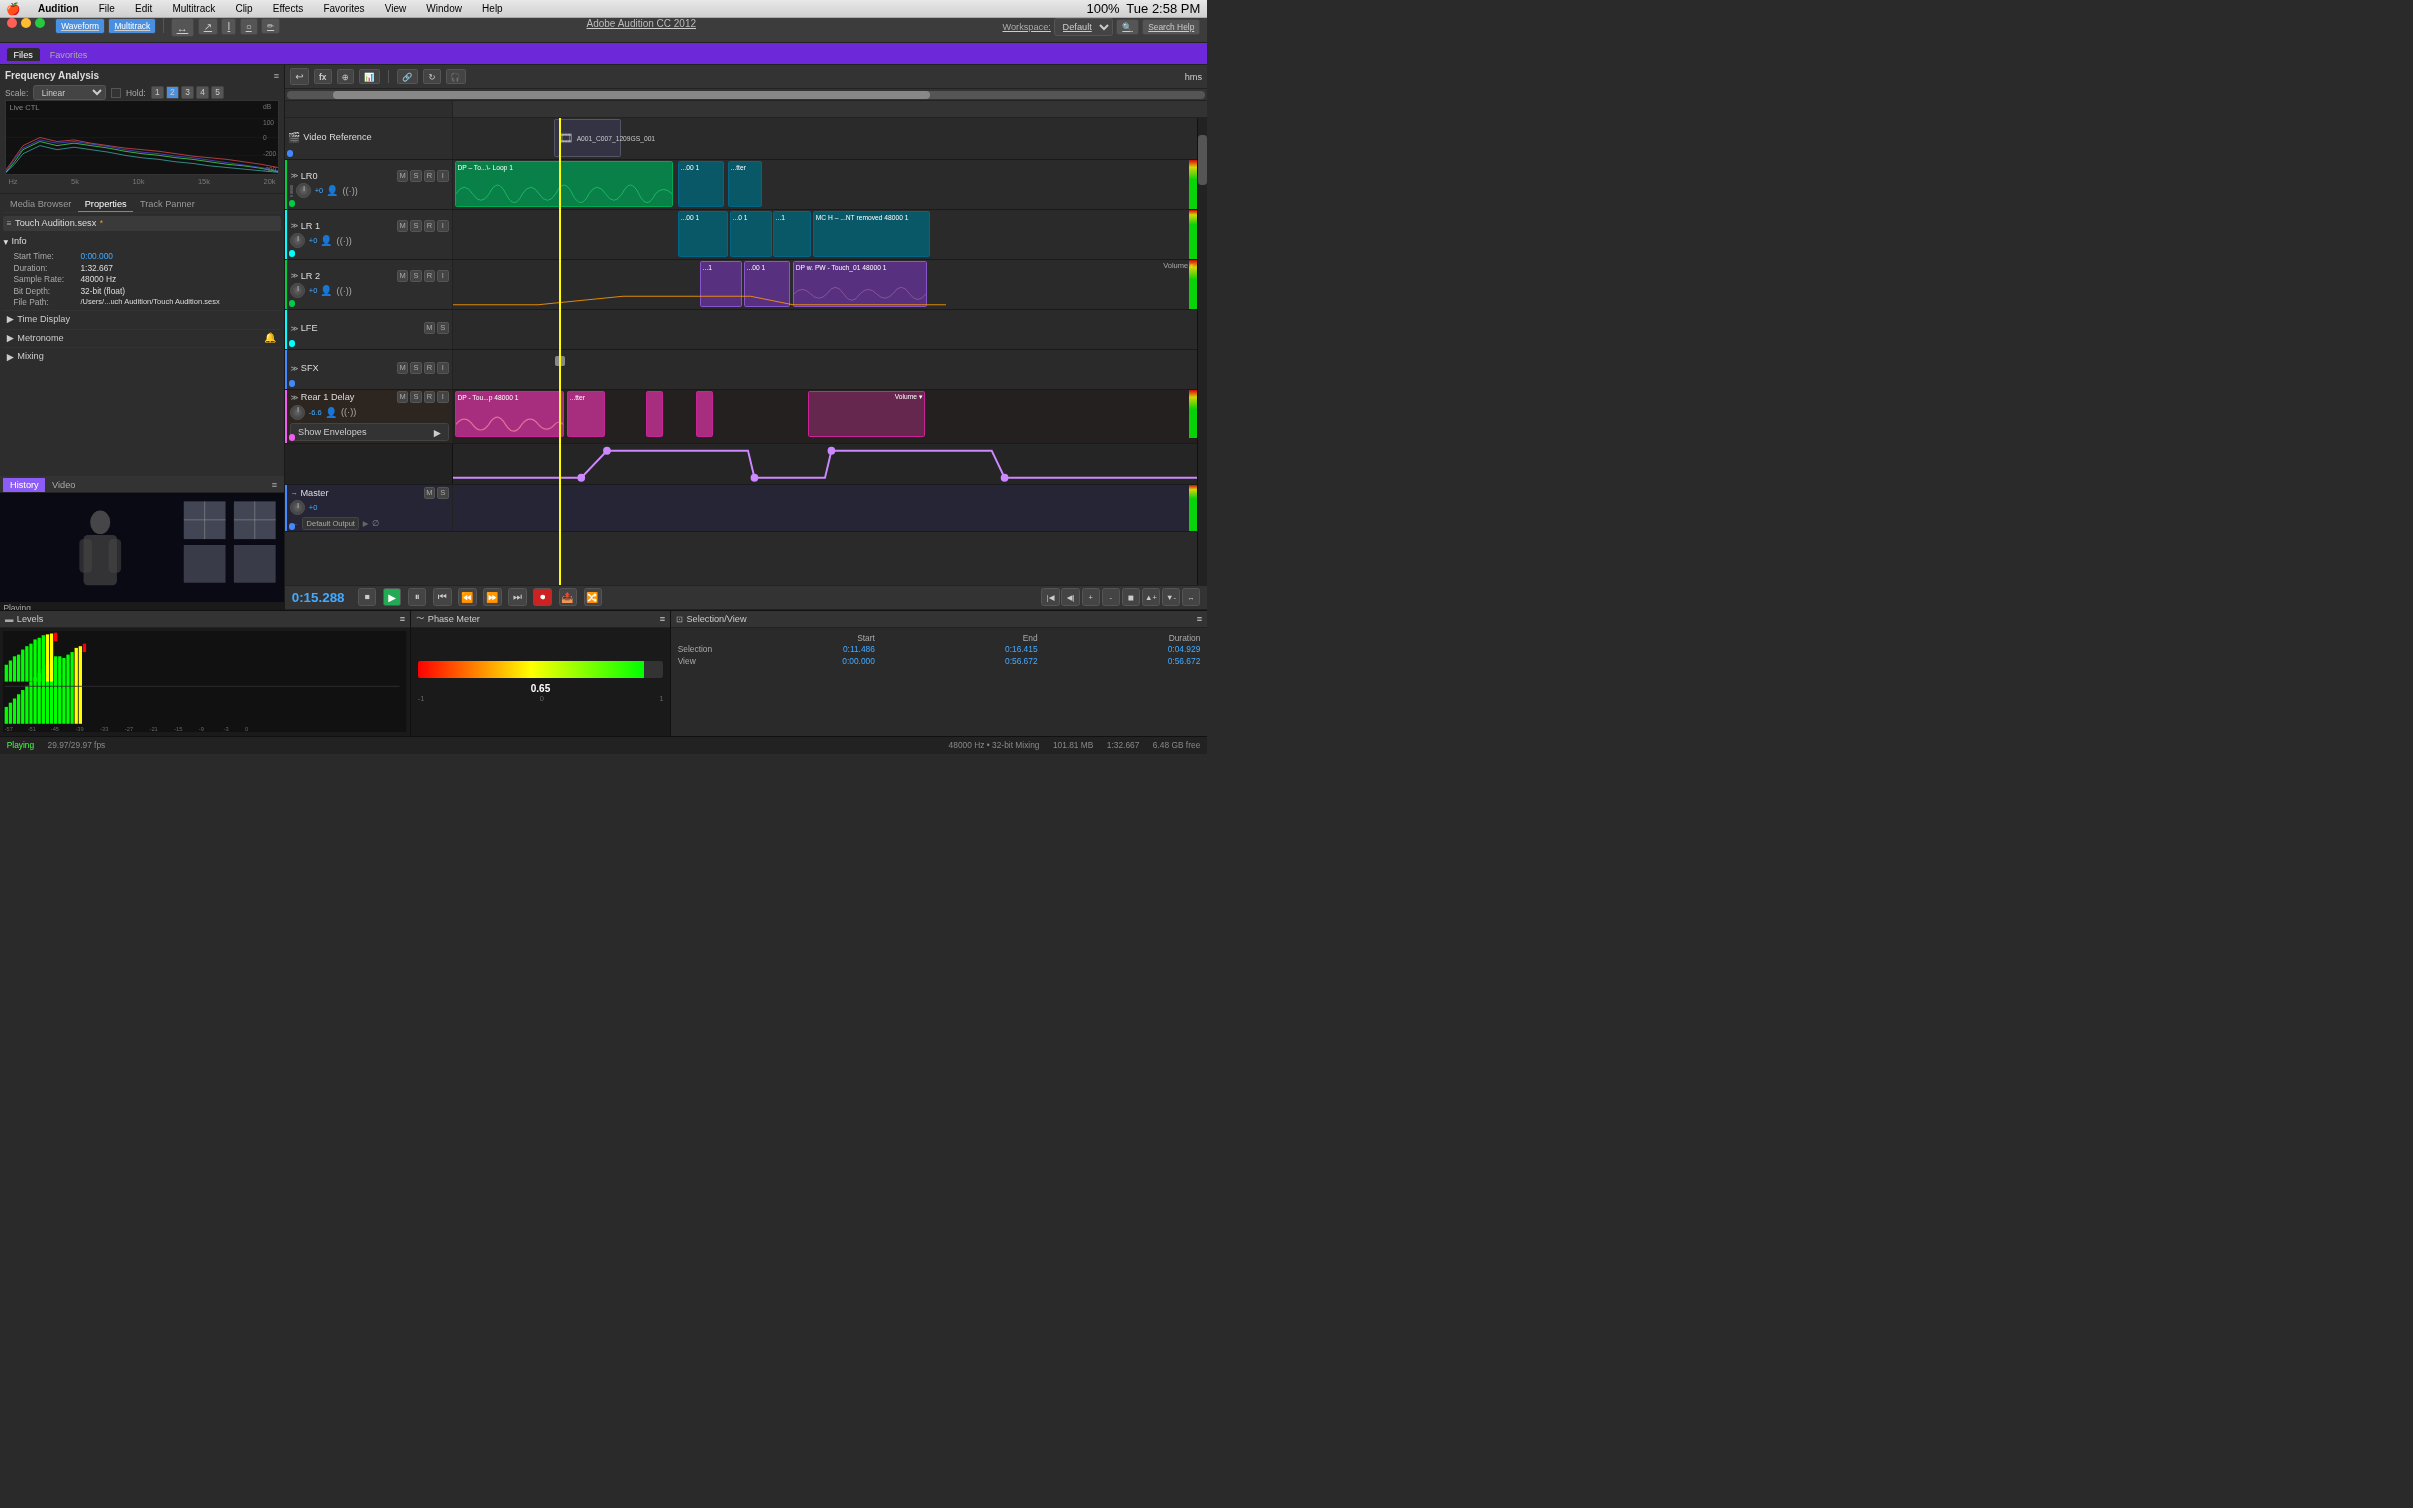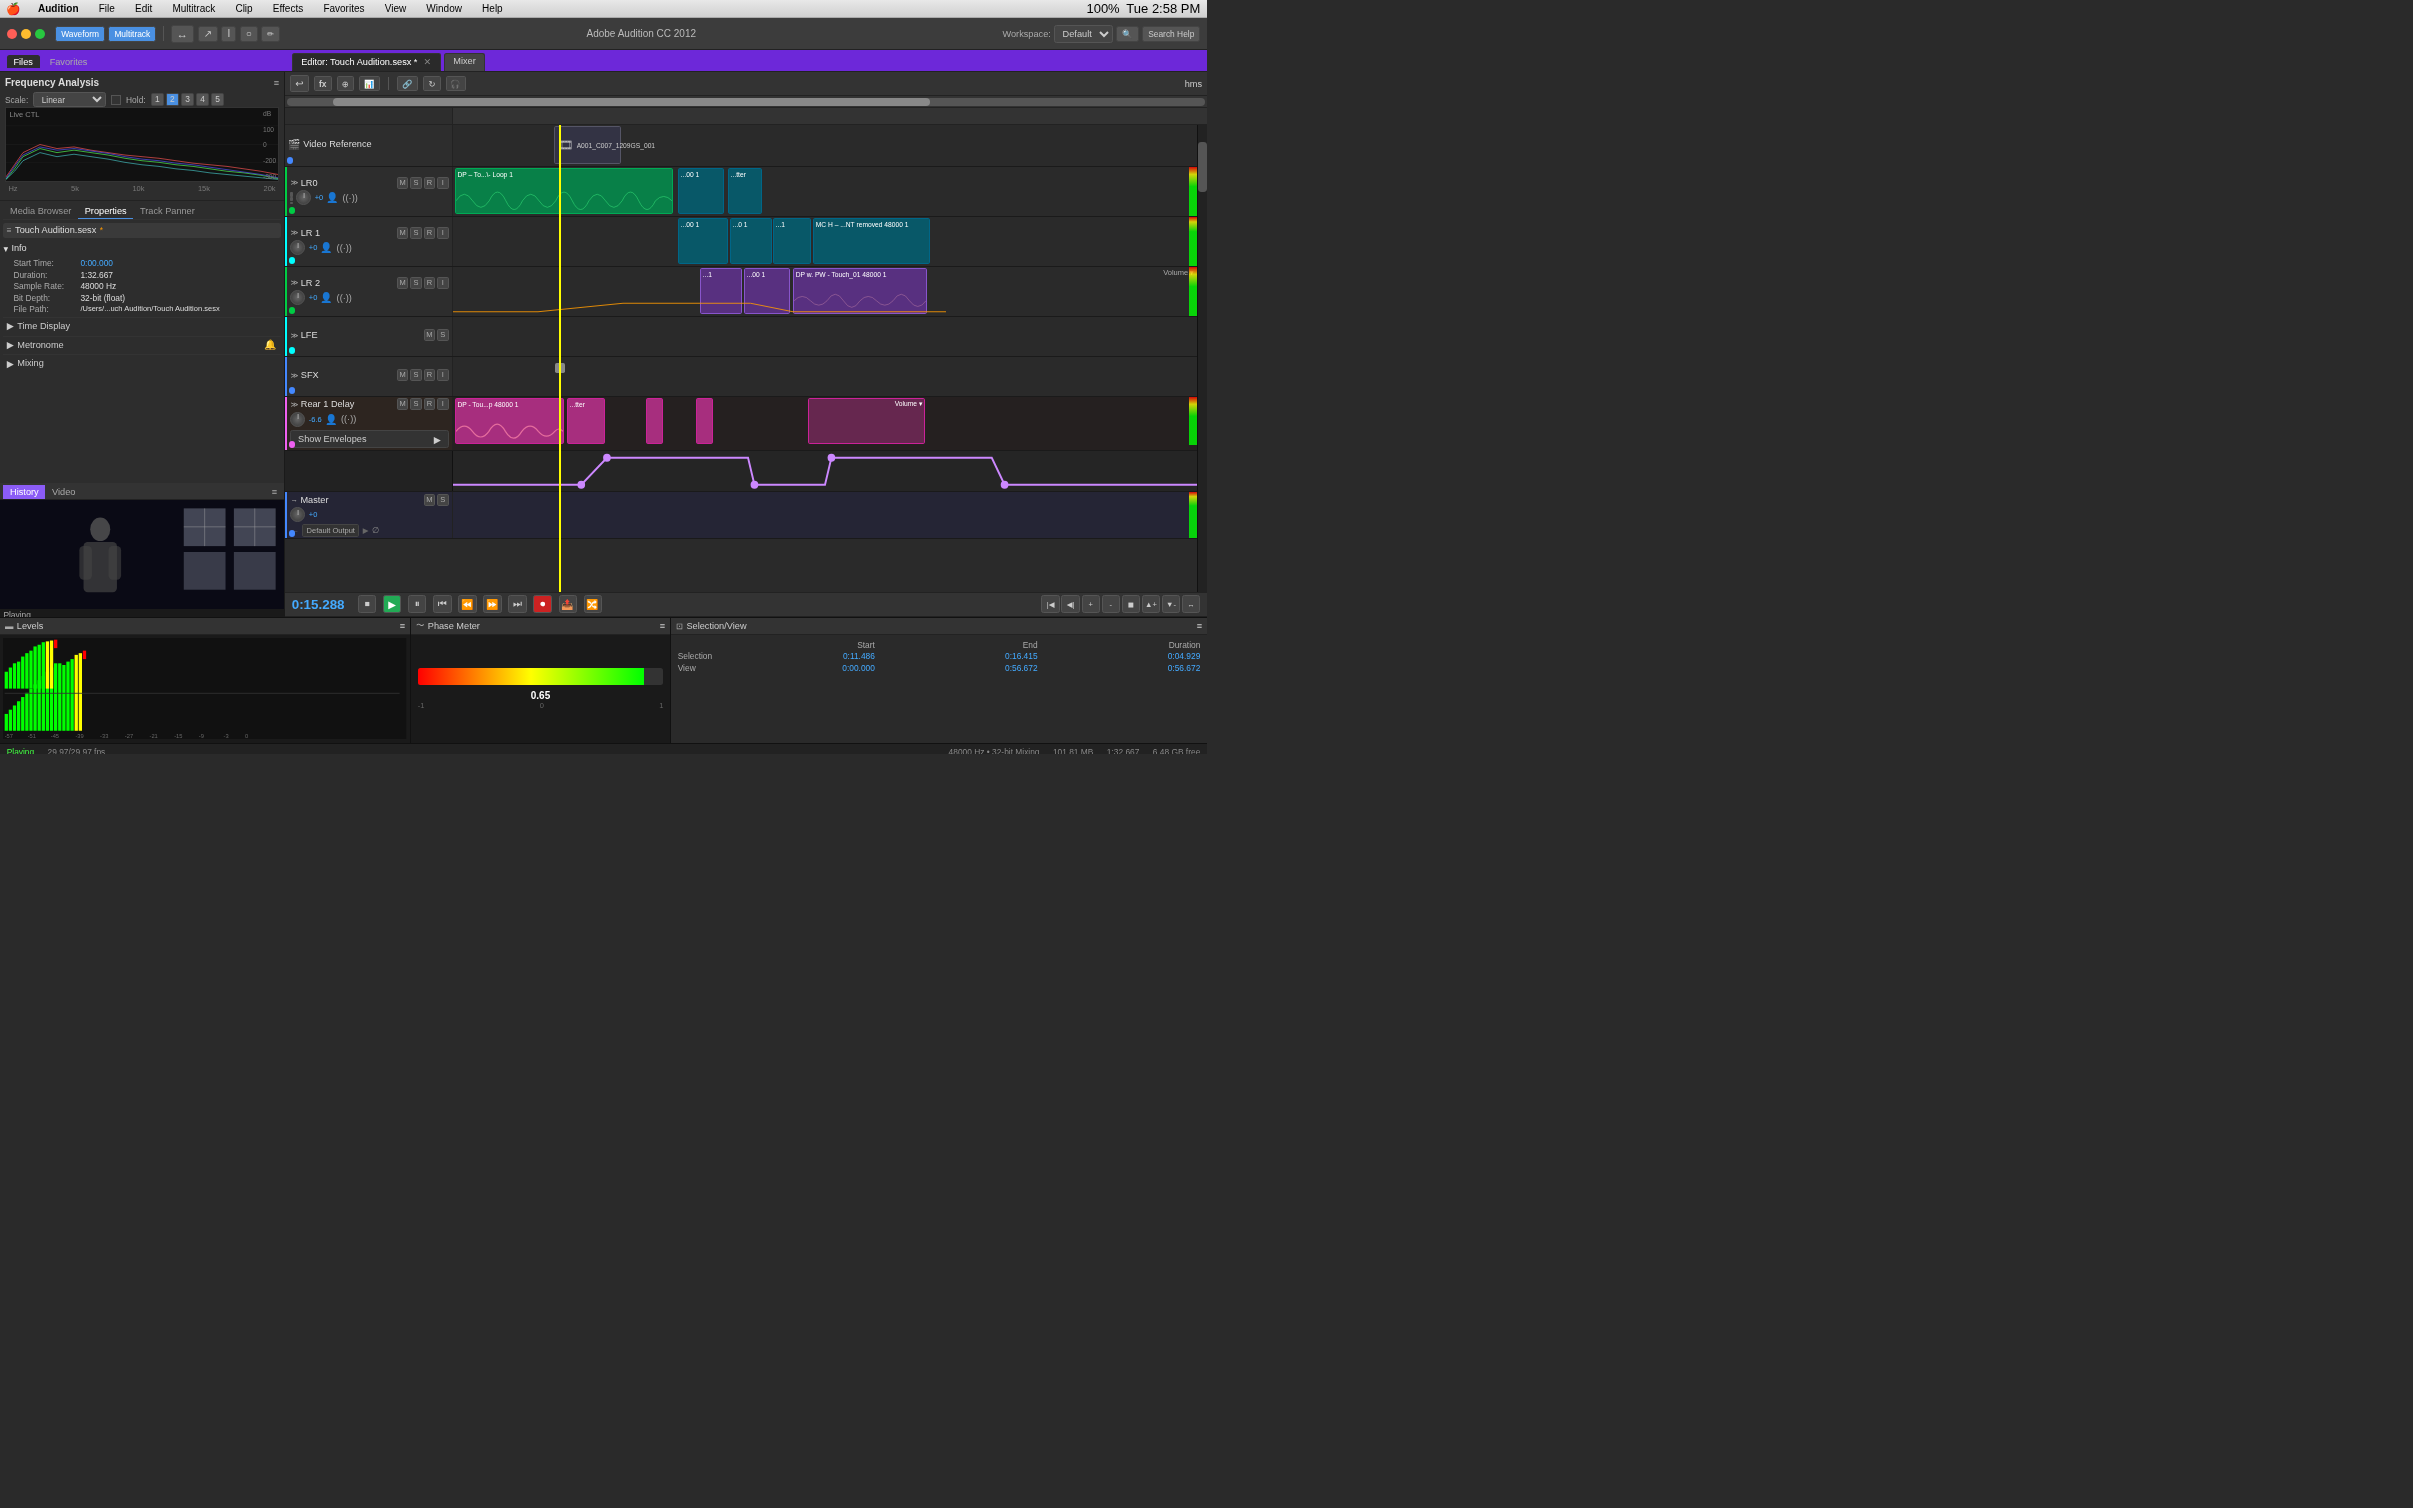--- a/index.html
+++ b/index.html
@@ -25,27 +25,28 @@
       font-size: 10px;
       font-weight: 500;
       border-bottom: 0.8px solid #aaa;
     }
     .menu-item { cursor: pointer; padding: 0 3.4px; }
     .apple-logo { font-size: 11.7px; }
     .menubar-right { margin-left: auto; display: flex; align-items: flex-end; gap: 6.7px; font-size: 13px; }
 
     
     #toolbar {
-      height: 32px;
+      height: 25px;
       background: #3c3c3c;
       display: flex;
-      align-items: center;
+      align-items: flex-start;
       padding: 0 6.7px;
       gap: 3.4px;
       border-bottom: 0.8px solid #222;
+      text-decoration: underline;
     }
     .toolbar-title { flex: 1; text-align: center; font-size: 10px; color: #bbb; }
     .toolbar-btn {
       background: #555;
       border: 0.8px solid #444;
       color: #ccc;
       padding: 1.7px 5px;
       border-radius: 2.5px;
       cursor: pointer;
       font-size: 8.4px;
@@ -566,29 +567,20 @@
     </select>
     <button class="toolbar-btn">🔍</button>
     <button class="toolbar-btn">Search Help</button>
   </div>
 </div>
 
 <div id="tabs-area">
   <div style="width:285px;min-width:285px;display:flex;gap:3.4px;padding:1.7px 3.4px 0;">
     <div class="left-tab active">Files</div>
     <div class="left-tab">Favorites</div>
-  </div>
-  <div style="flex:1;display:flex;gap:1.7px;padding:1.7px 3.4px 0;">
-    <div class="tab active">
-      <span>Editor: Touch Audition.sesx *</span>
-      <span class="tab-close">✕</span>
-    </div>
-    <div class="tab">
-      <span>Mixer</span>
-    </div>
   </div>
 </div>
 
 <div id="main-layout">
 
   <div id="left-panel">
 
     <div id="freq-analysis">
       <div class="fa-header">
         <span class="fa-title">Frequency Analysis</span>

